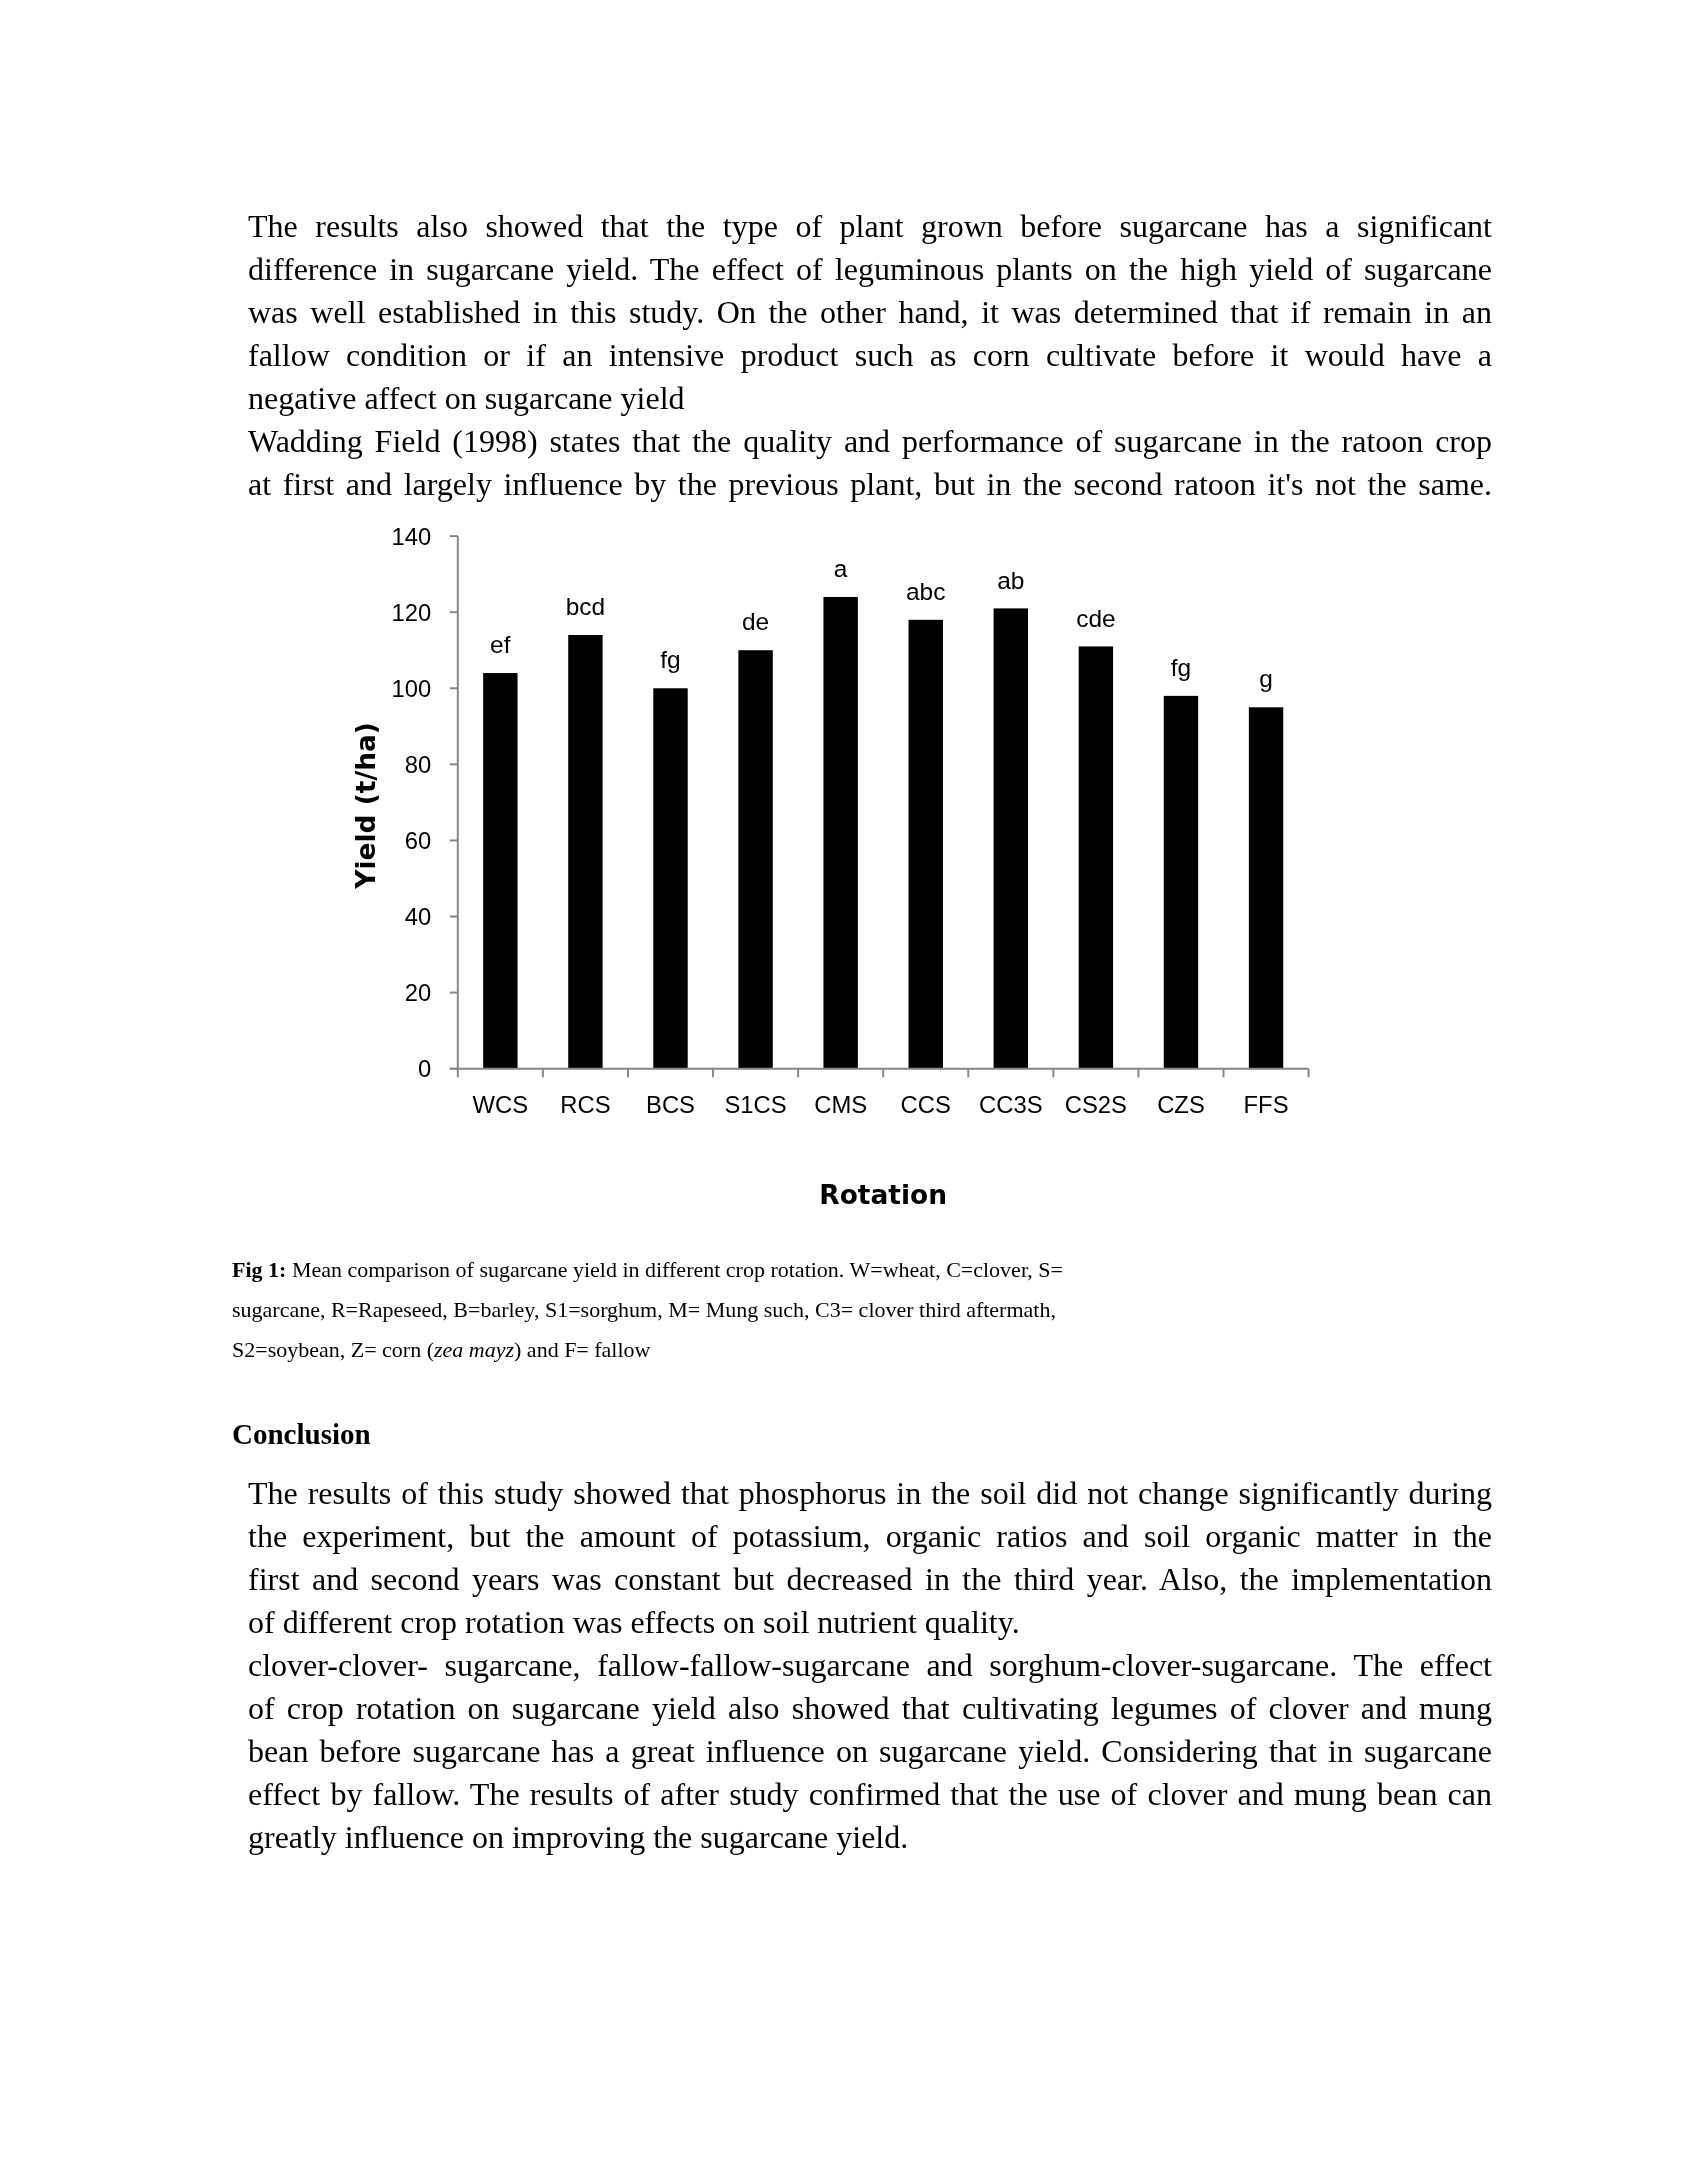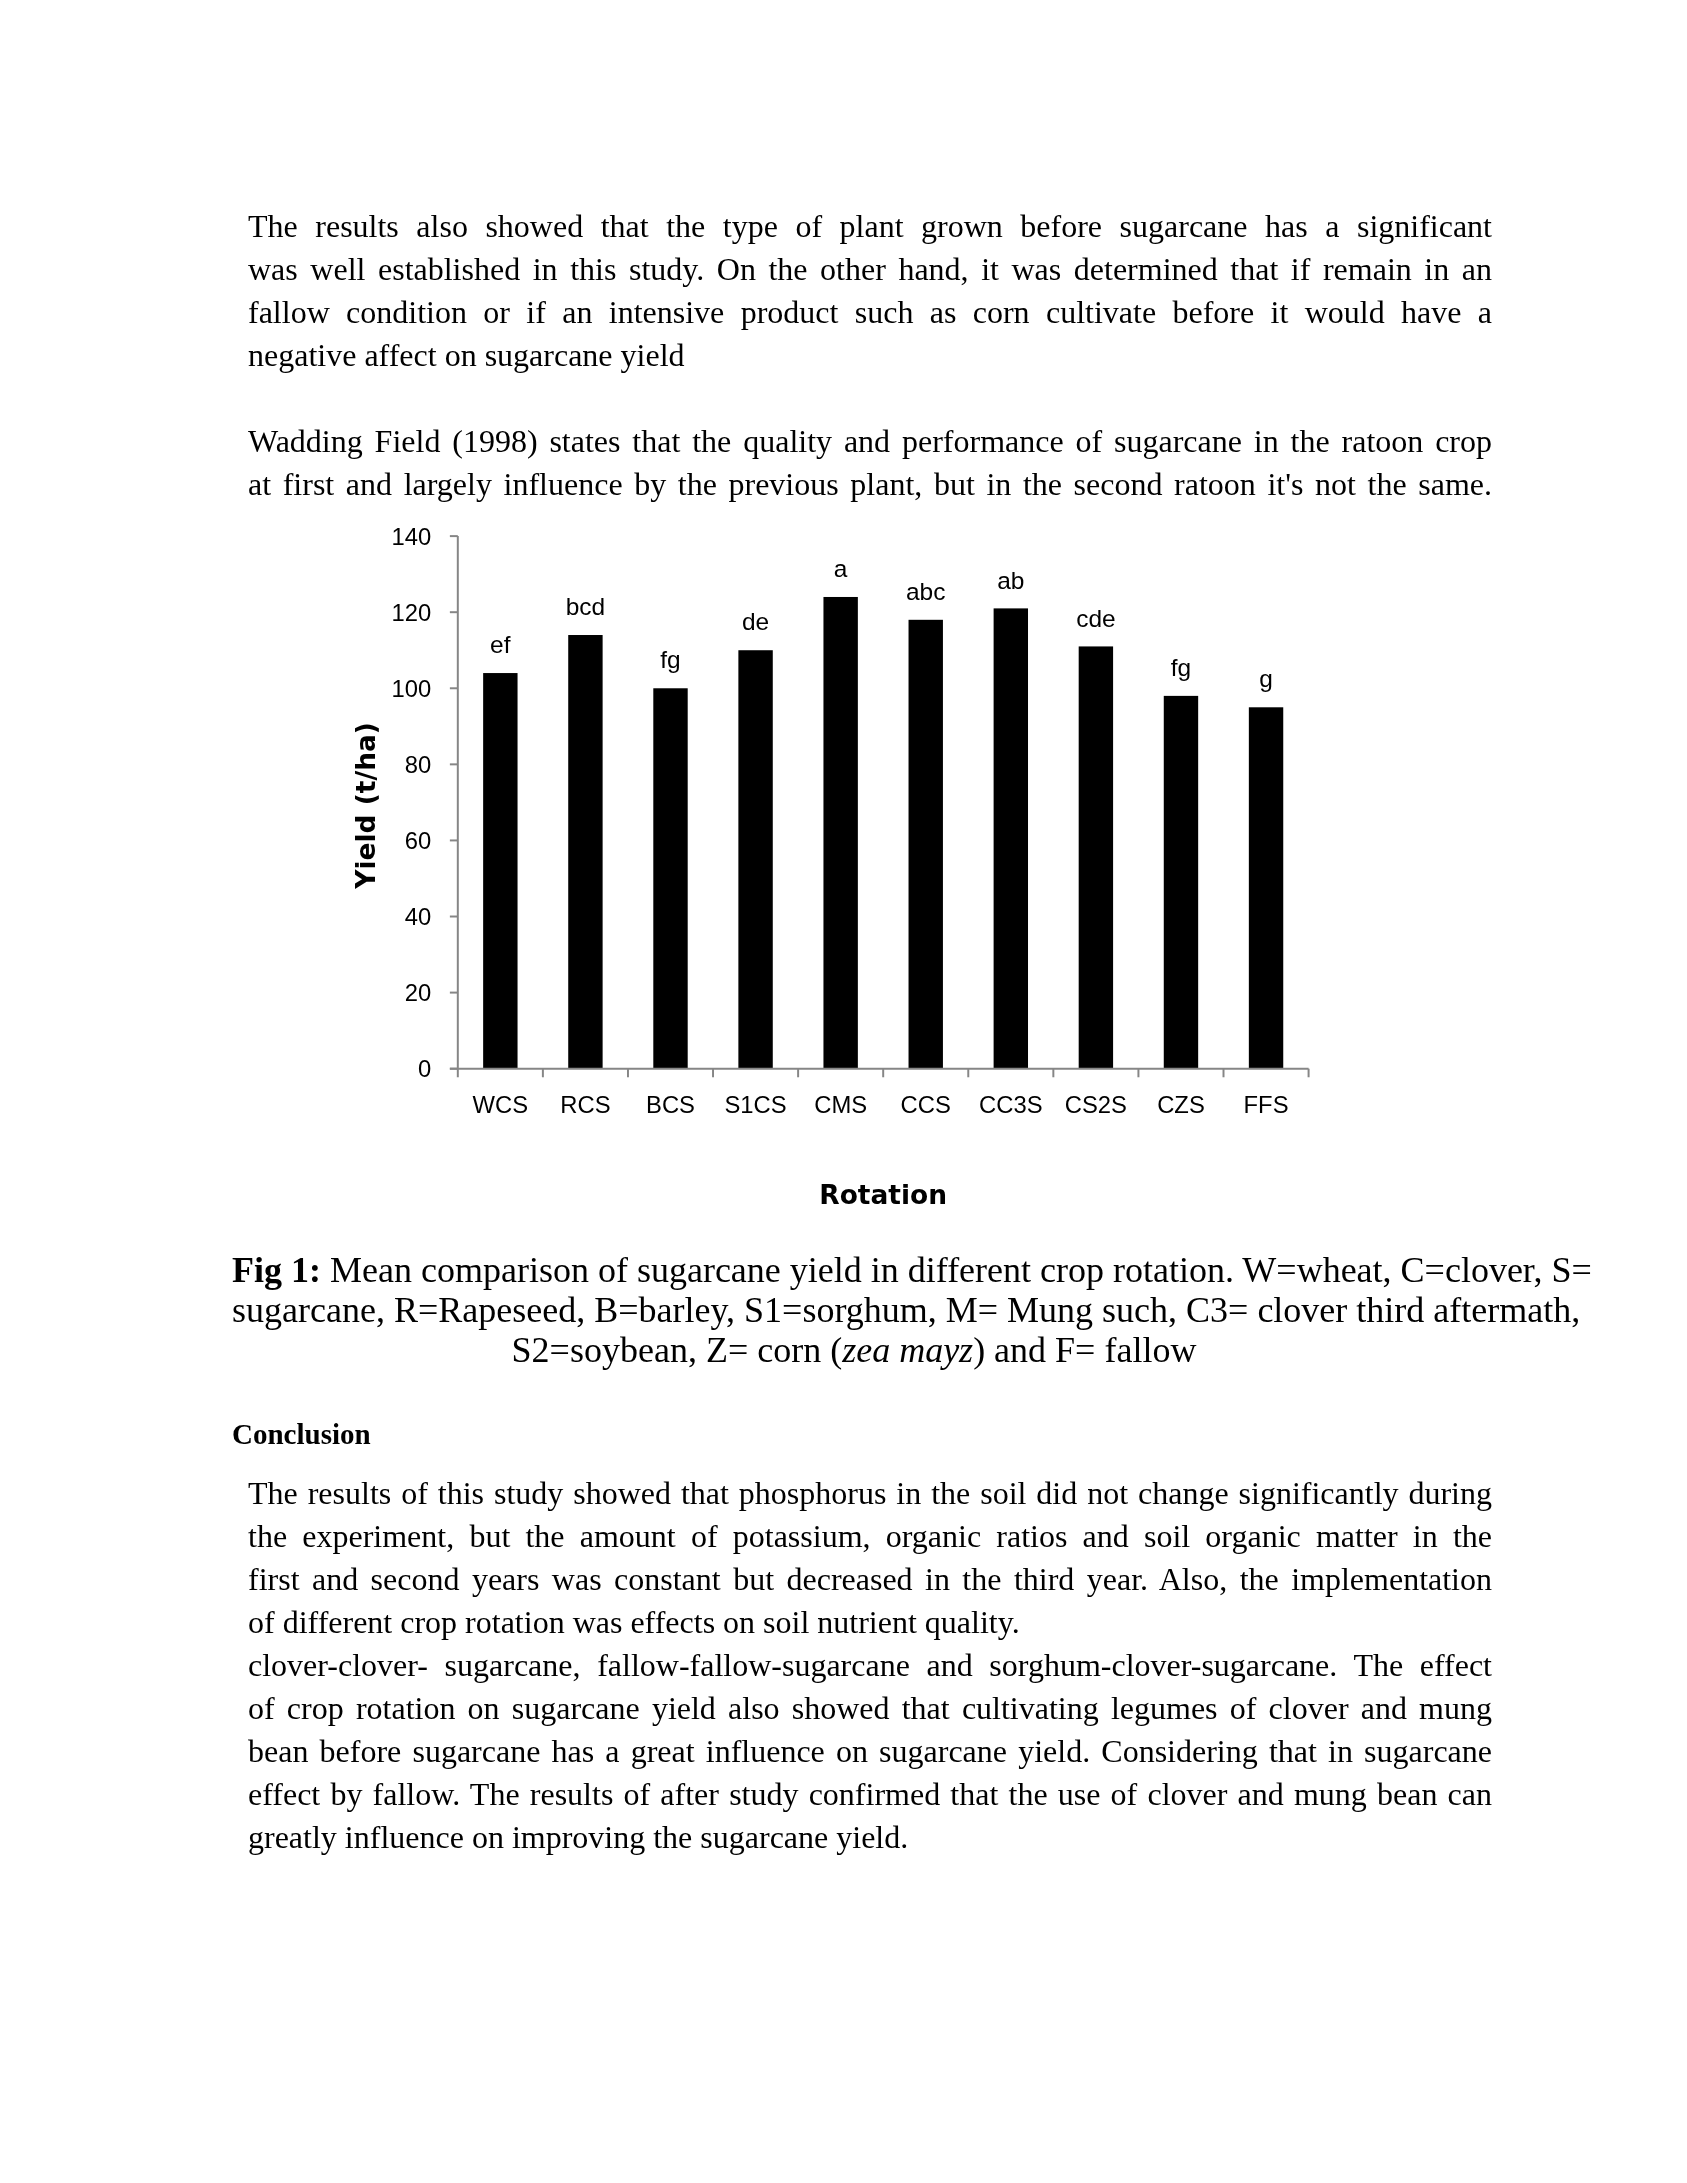--- a/index.html
+++ b/index.html
@@ -11,36 +11,36 @@
   }
   .para .line { display: block; text-align: justify; text-align-last: justify; white-space: nowrap; height: 43px; }
   .para .line.last { text-align-last: left; }
   .heading {
     position: absolute; left: 232px; top: 1416px;
     font-family: "Liberation Serif", serif; font-weight: bold;
     font-size: 29px; line-height: 36px; margin: 0;
   }
   .caption {
     position: absolute; left: 232px; width: 1244px; top: 1250px;
-    font-family: "Liberation Serif", serif; font-size: 36px; line-height: 40px;
-    text-align: center;
+    font-family: "Liberation Serif", serif; font-size: 22px; line-height: 40px;
   }
   .caption .cl { display: block; white-space: nowrap; }
   .caption b { font-weight: bold; }
   .caption i { font-style: italic; }
   svg#chart { position: absolute; left: 0; top: 0; }
   .tick-label { font-family: "Liberation Sans", "DejaVu Sans", sans-serif; font-size: 36px; fill: #000; }
   .bar-label { font-family: "Liberation Sans", "DejaVu Sans", sans-serif; font-size: 37px; fill: #000; }
   .axis-title { font-family: "DejaVu Sans", "Liberation Sans", sans-serif; font-weight: bold; font-size: 40px; fill: #000; }
 </style>
 </head>
 <body>
 
 <div class="para" style="top: 189px;">
   <span class="line">The results also showed that the type of plant grown before sugarcane has a significant</span>
+  <span class="line">difference in sugarcane yield. The effect of leguminous plants on the high yield of sugarcane</span>
   <span class="line">was well established in this study. On the other hand, it was determined that if remain in an</span>
   <span class="line">fallow condition or if an intensive product such as corn cultivate before it would have a</span>
   <span class="line last">negative affect on sugarcane yield</span>
 </div>
 <div class="para" style="top: 404px;">
   <span class="line">Wadding Field (1998) states that the quality and performance of sugarcane in the ratoon crop</span>
   <span class="line">at first and largely influence by the previous plant, but in the second ratoon it's not the same.</span>
 </div>
 
 <svg id="chart" width="1687" height="1231" viewBox="0 0 2550 1860">

